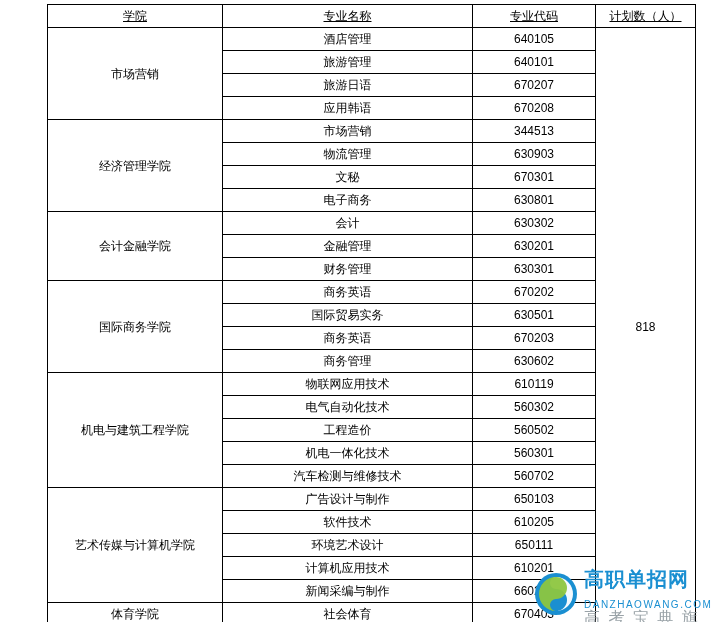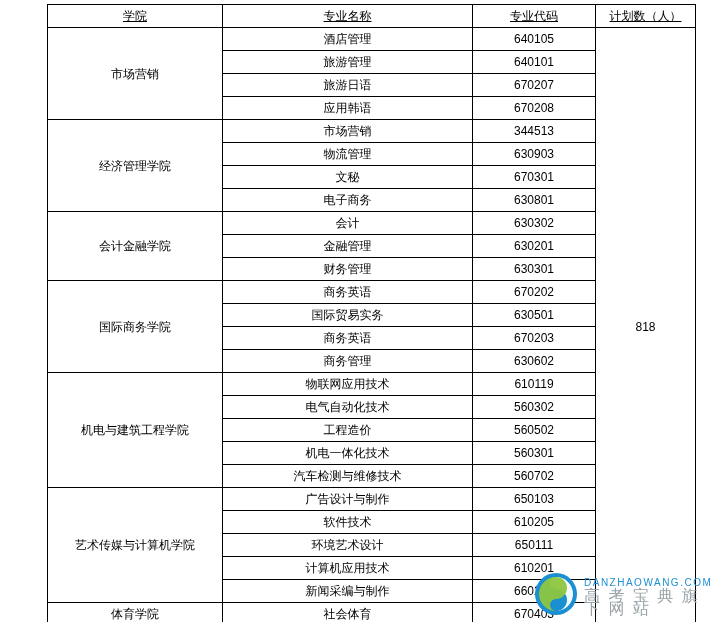--- a/index.html
+++ b/index.html
@@ -223,16 +223,17 @@
   </table>
 </div>
 
 <div class="watermark">
   <svg class="wm-logo" viewBox="0 0 44 44">
     <circle cx="22" cy="22" r="21" fill="#1a8fd1"></circle>
     <path d="M22 5 A17 17 0 0 1 22 39 A11 11 0 0 0 22 17 A6 6 0 0 1 22 5 Z" fill="#ffffff" opacity="0.95"></path>
     <path d="M22 39 A17 17 0 0 1 22 5 A11 11 0 0 1 22 27 A6 6 0 0 0 22 39 Z" fill="#8dc63f" opacity="0.95"></path>
   </svg>
   <div class="wm-text">
+    <div class="wm-title">高职单招网</div>
     <div class="wm-sub">DANZHAOWANG.COM</div>
     <div class="wm-sub2">高 考 宝 典 旗 下 网 站</div>
   </div>
 </div>
 
 </body></html>

